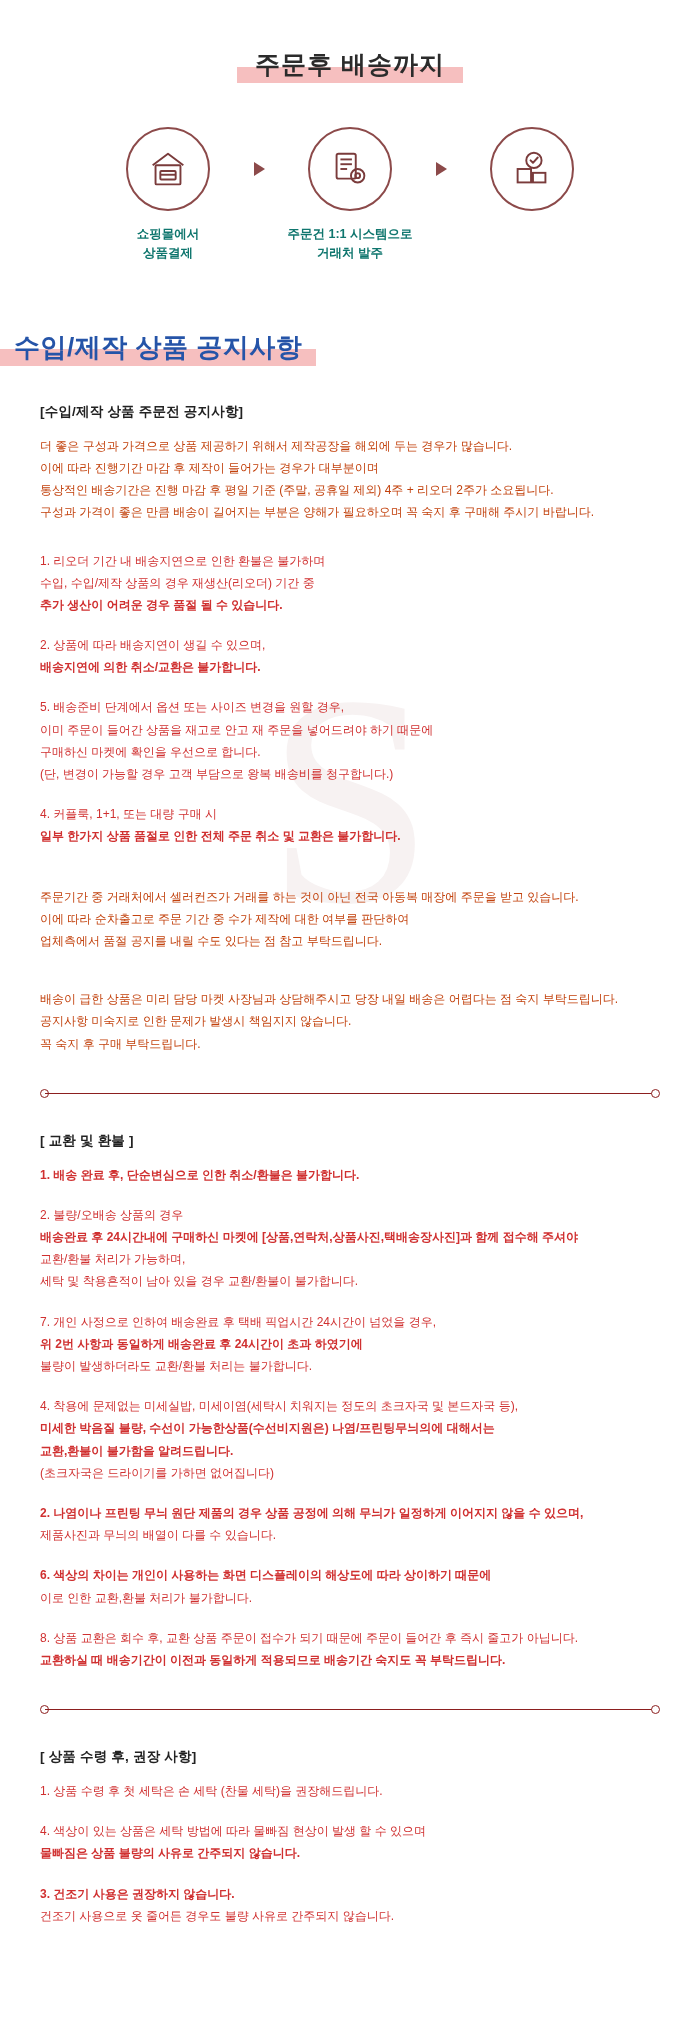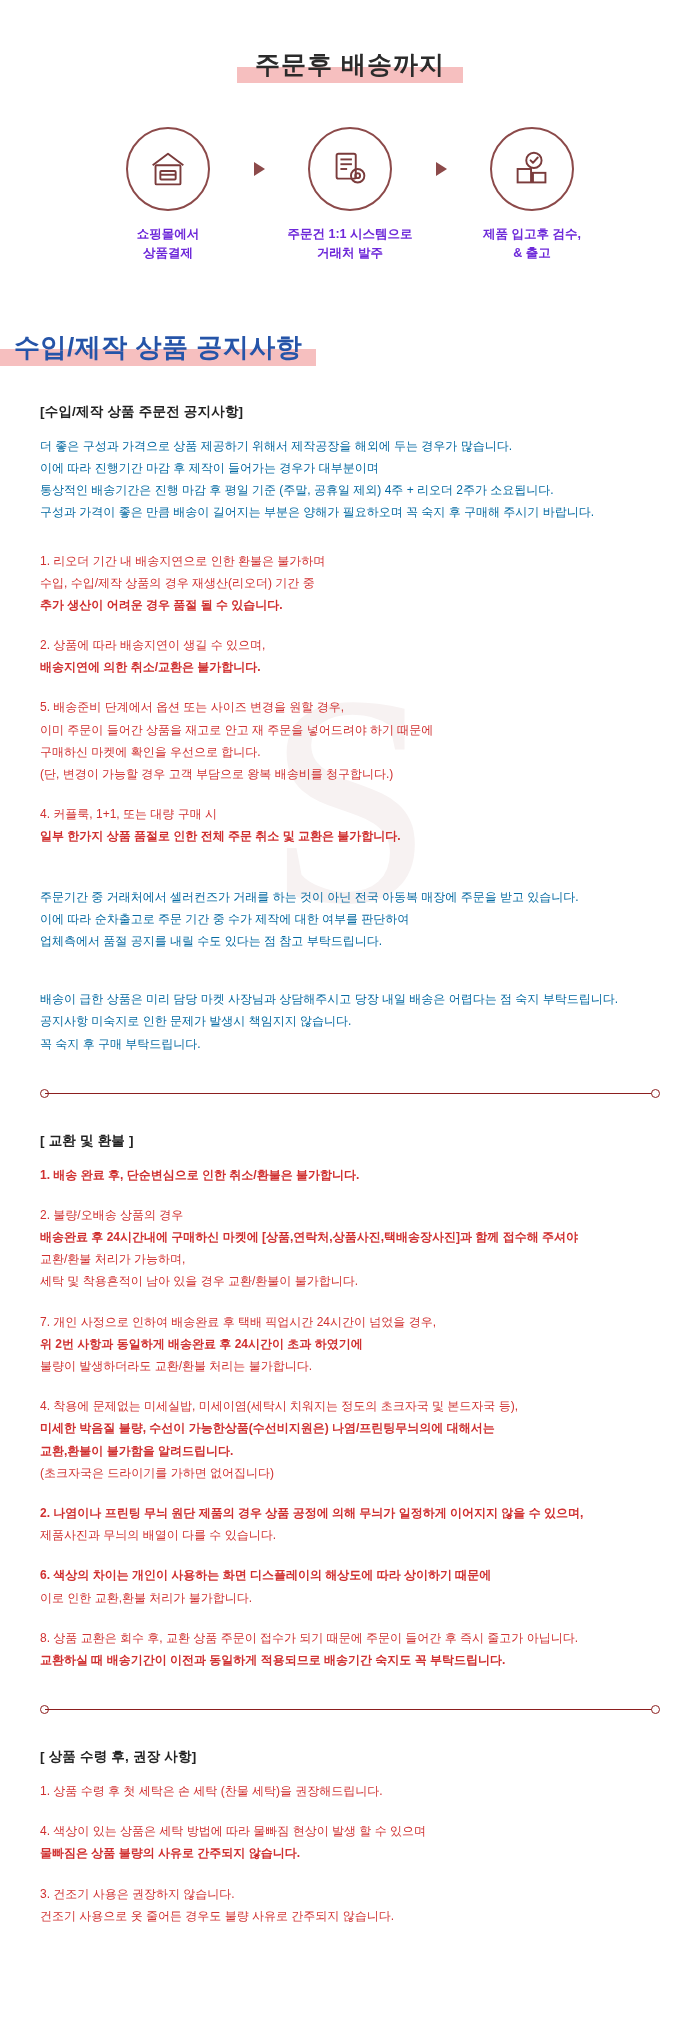--- a/index.html
+++ b/index.html
@@ -85,21 +85,21 @@
     border: 2px solid #8c4a4a;
     margin: 0 auto 14px auto;
     display: flex;
     align-items: center;
     justify-content: center;
     color: #7a3b3b;
   }
   .step .label {
     font-size: 12.5px;
     line-height: 1.55;
-    color: #6d28d9;
+    color: #0f766e;
     font-weight: bold;
     white-space: pre-line;
   }
   .arrow {
     width: 34px;
     display: flex;
     align-items: center;
     justify-content: center;
     height: 84px;
   }
@@ -145,21 +145,21 @@
   .block h3 {
     font-size: 13.5px;
     font-weight: bold;
     color: #222222;
     margin: 0 0 14px 0;
     letter-spacing: 0.2px;
   }
   .para {
     font-size: 12px;
     line-height: 1.85;
-    color: #0369a1;
+    color: #c2410c;
     margin: 0 0 16px 0;
     white-space: pre-line;
   }
   .para.red { color: #d03030; }
   .numbered { margin-bottom: 18px; }
 
   
   .divider {
     width: 620px;
     margin: 34px auto;
@@ -240,22 +240,20 @@
 
       <div class="step">
         <div class="circle">
           <svg width="46" height="46" viewBox="0 0 48 48" fill="none" stroke="#7a3b3b" stroke-width="2">
             <rect x="9" y="24" width="14" height="14"></rect>
             <rect x="25" y="28" width="13" height="10"></rect>
             <circle cx="26" cy="15" r="8"></circle>
             <path d="M22.5 15 L25 17.5 L30 12" stroke-linecap="round" stroke-linejoin="round"></path>
           </svg>
         </div>
-        <div class="label">제품 입고후 검수,
-&amp; 출고</div>
       </div>
     </div>
 
     <div class="section-title">
       <div class="title-wrap">
         <div class="hl"></div>
         <div class="title-text">수입/제작 상품 공지사항</div>
       </div>
     </div>
 
@@ -368,20 +366,20 @@
       <div class="numbered">
         <p class="para red" style="margin-bottom:0">1. 상품 수령 후 첫 세탁은 손 세탁 (찬물 세탁)을 권장해드립니다.</p>
       </div>
 
       <div class="numbered">
         <p class="para red" style="margin-bottom:0">4. 색상이 있는 상품은 세탁 방법에 따라 물빠짐 현상이 발생 할 수 있으며</p>
         <p class="para red" style="margin-bottom:0;font-weight:bold">물빠짐은 상품 불량의 사유로 간주되지 않습니다.</p>
       </div>
 
       <div class="numbered">
-        <p class="para red" style="margin-bottom:0;font-weight:normal">3. 건조기 사용은 권장하지 않습니다.</p>
+        <p class="para red" style="margin-bottom:0;font-weight:bold">3. 건조기 사용은 권장하지 않습니다.</p>
         <p class="para red" style="margin-bottom:0">건조기 사용으로 옷 줄어든 경우도 불량 사유로 간주되지 않습니다.</p>
       </div>
 
     </div>
 
   </div>
 </div>
 
 </body></html>

